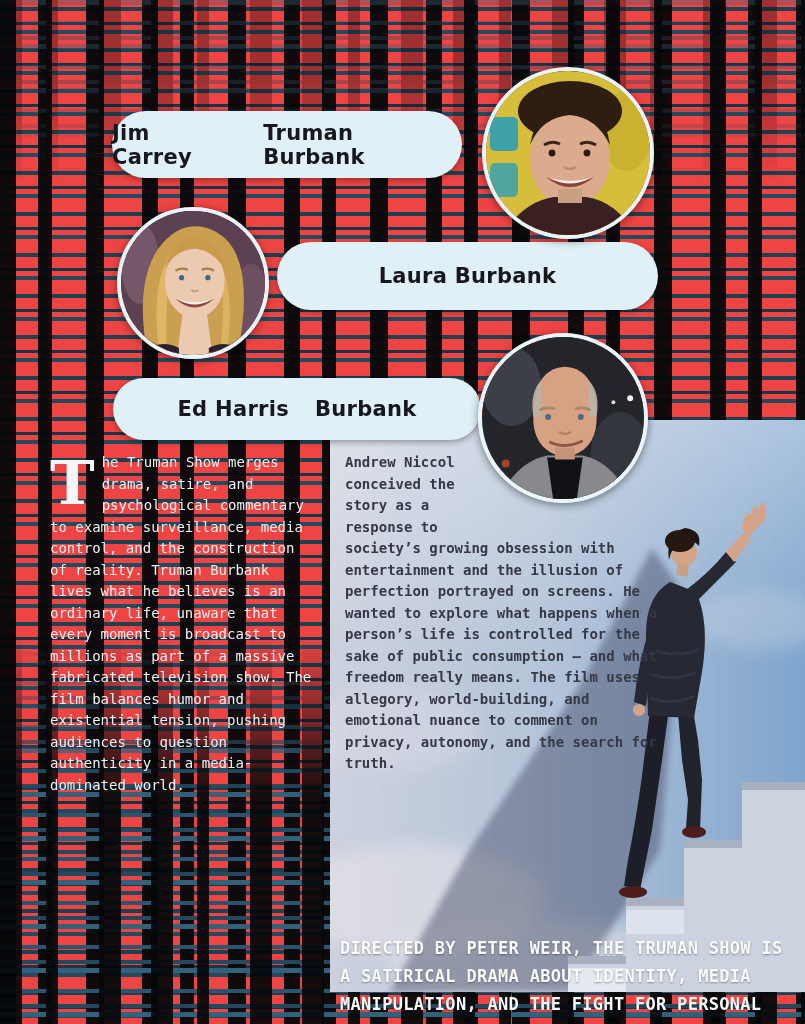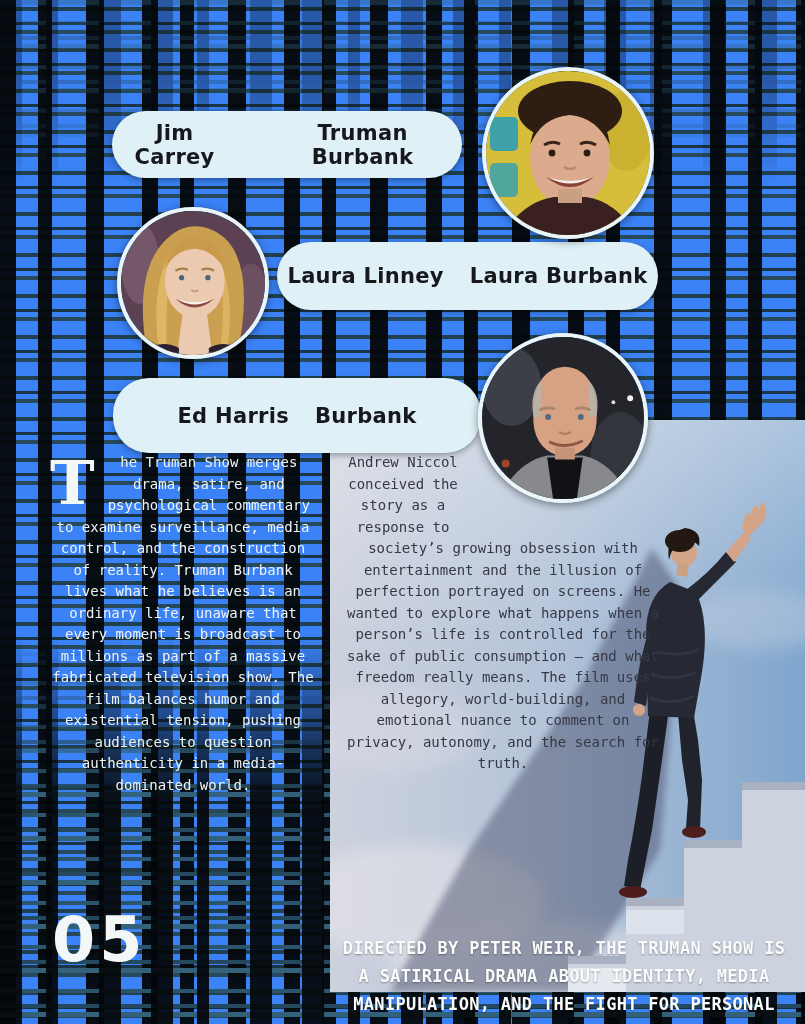--- a/index.html
+++ b/index.html
@@ -1,20 +1,19 @@
 <!DOCTYPE html>
 <html><head>
 <meta charset="utf-8">
 <style>
   html,body{margin:0;padding:0;background:#000;}
   .page{
     position:relative;width:805px;height:1024px;overflow:hidden;
-    background:#3b82f6;
+    background:#ef4444;
     font-family:"DejaVu Sans",sans-serif;
-    text-align:center;
   }
   
   .bg-glitch{
     position:absolute;inset:0;z-index:0;
     background-image:
       repeating-linear-gradient(90deg, rgba(4,7,9,.95) 0 16px, rgba(4,7,9,0) 16px 38px, rgba(4,7,9,.95) 38px 52px, rgba(4,7,9,0) 52px 86px, rgba(4,7,9,.95) 86px 104px, rgba(4,7,9,0) 104px 142px),
       repeating-linear-gradient(0deg, transparent 0 6px, #27495c 6px 10px, transparent 10px 15px, #1a3545 15px 18px, transparent 18px 29px, #20404f 29px 33px, transparent 33px 41px);
   }
   .bg-glitch.heavy{
     background-image:
@@ -29,21 +28,21 @@
   
   .pill{
     position:absolute;z-index:4;
     background:#dff1f7;border-radius:36px;
     display:flex;align-items:center;justify-content:center;gap:26px;
     color:#17181c;font-weight:800;font-size:21px;letter-spacing:.3px;
     box-shadow:0 2px 6px rgba(0,0,0,.35);
   }
   .pill-1{left:112px;top:111px;width:350px;height:67px;}
   .pill-2{left:277px;top:242px;width:381px;height:68px;}
-  .pill-3{left:113px;top:378px;width:368px;height:75px;}
+  .pill-3{left:113px;top:378px;width:368px;height:62px;}
   
   .avatar{
     position:absolute;z-index:5;border-radius:50%;overflow:hidden;
     border:4px solid #e9f5f9;box-shadow:0 2px 8px rgba(0,0,0,.45);
   }
   .avatar svg{display:block;width:100%;height:100%;}
   .avatar-jim{left:482px;top:67px;width:164px;height:164px;}
   .avatar-laura{left:117px;top:207px;width:144px;height:144px;}
   .avatar-ed{left:478px;top:333px;width:162px;height:162px;}
   
@@ -56,21 +55,21 @@
     float:left;
     font-family:"DejaVu Serif",serif;font-weight:bold;
     font-size:60px;line-height:58px;height:62px;
     margin:2px 7px 0 0;color:#f4f7f8;
   }
   .col-right{
     position:absolute;left:345px;top:452px;width:316px;z-index:2;
     color:#35364200;
     color:#373846;
     font-family:"DejaVu Sans Mono",monospace;
-    font-size:14px;line-height:21.5px;font-weight:400;
+    font-size:14px;line-height:21.5px;font-weight:700;
   }
   .wrap-spacer{float:right;width:200px;height:66px;}
   
   .caption{
     position:absolute;left:340px;top:934px;width:448px;z-index:3;
     color:#fafbfb;font-family:"DejaVu Sans Mono",monospace;
     font-size:17px;line-height:28px;font-weight:700;letter-spacing:.3px;
     text-shadow:0 1px 2px rgba(0,0,0,.35);
   }
   .page-number{
@@ -165,21 +164,20 @@
       <circle cx="101" cy="82" r="3.4" fill="#2a1d16"></circle>
       <path d="M78,96 Q84,100 90,96" stroke="#b98a6d" stroke-width="2.5" fill="none"></path>
       <path d="M60,106 Q84,126 108,106 Q84,118 60,106 Z" fill="#8a4038"></path>
       <path d="M64,107 Q84,118 104,107 Q84,113 64,107 Z" fill="#f4efe8"></path>
       <path d="M16,164 Q38,130 68,126 L100,126 Q130,130 150,164 Z" fill="#3a2020"></path>
       <rect x="72" y="118" width="24" height="14" fill="#caa083"></rect>
     </svg>
   </div>
 
   <div class="pill pill-2">
-    <span>Laura Linney</span>
     <span>Laura Burbank</span>
   </div>
   <div class="avatar avatar-laura" aria-label="laura-linney-portrait">
     <svg viewBox="0 0 164 164">
       <rect width="164" height="164" fill="#5c4152"></rect>
       <ellipse cx="22" cy="60" rx="22" ry="46" fill="#8b6f80" opacity="0.5"></ellipse>
       <ellipse cx="148" cy="110" rx="22" ry="50" fill="#7c6072" opacity="0.5"></ellipse>
       <path d="M30,164 Q14,74 48,36 Q68,14 92,18 Q130,26 138,72 Q144,112 132,164 Z" fill="#caa050"></path>
       <path d="M44,164 Q32,84 58,46 Q50,96 52,164 Z" fill="#e2bc6a" opacity="0.8"></path>
       <path d="M120,164 Q132,90 108,48 Q122,98 112,164 Z" fill="#e2bc6a" opacity="0.7"></path>
@@ -228,14 +226,13 @@
   <div class="col-left">
     <span class="dropcap">T</span><span>he Truman Show merges drama, satire, and psychological commentary to examine surveillance, media control, and the construction of reality. Truman Burbank lives what he believes is an ordinary life, unaware that every moment is broadcast to millions as part of a massive fabricated television show. The film balances humor and existential tension, pushing audiences to question authenticity in a media-dominated world.</span>
   </div>
 
   <div class="col-right">
     <span class="wrap-spacer"></span><span>Andrew Niccol conceived the story as a response to society’s growing obsession with entertainment and the illusion of perfection portrayed on screens. He wanted to explore what happens when a person’s life is controlled for the sake of public consumption — and what freedom really means. The film uses allegory, world-building, and emotional nuance to comment on privacy, autonomy, and the search for truth.</span>
   </div>
 
   <div class="caption">DIRECTED BY PETER WEIR, THE TRUMAN SHOW IS A SATIRICAL DRAMA ABOUT IDENTITY, MEDIA MANIPULATION, AND THE FIGHT FOR PERSONAL FREEDOM.</div>
 
-  <div class="page-number">05</div>
 </div>
 
 </body></html>

